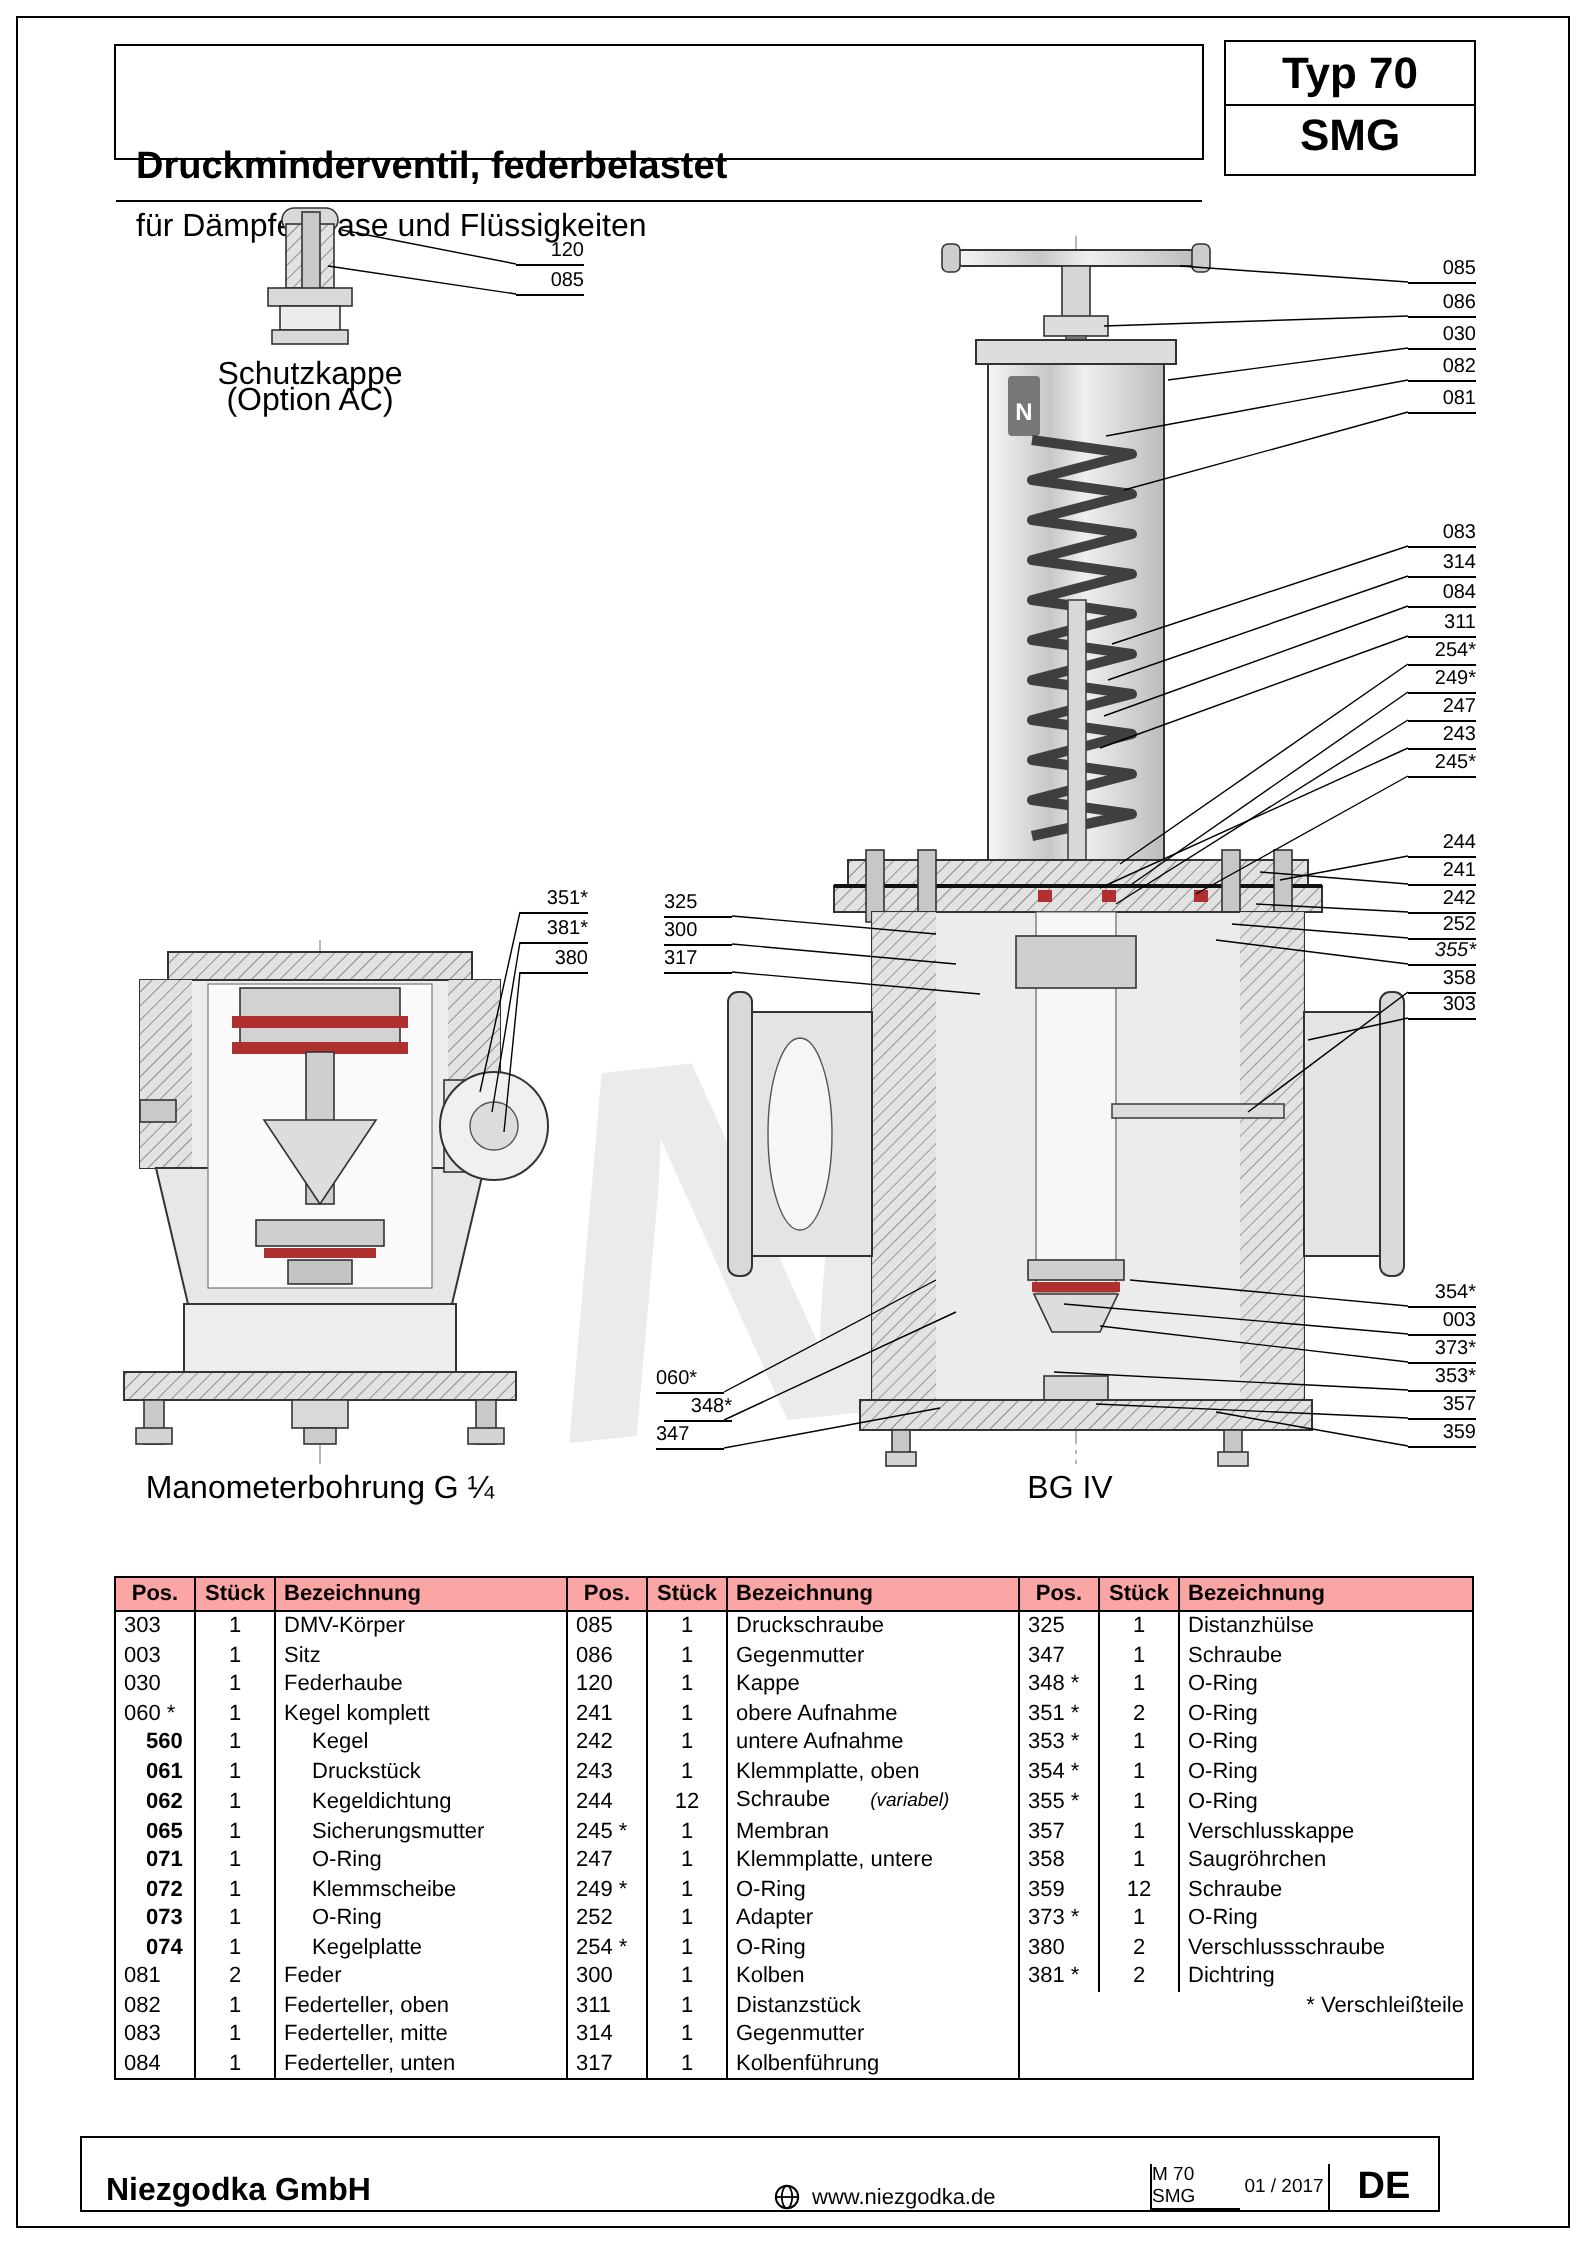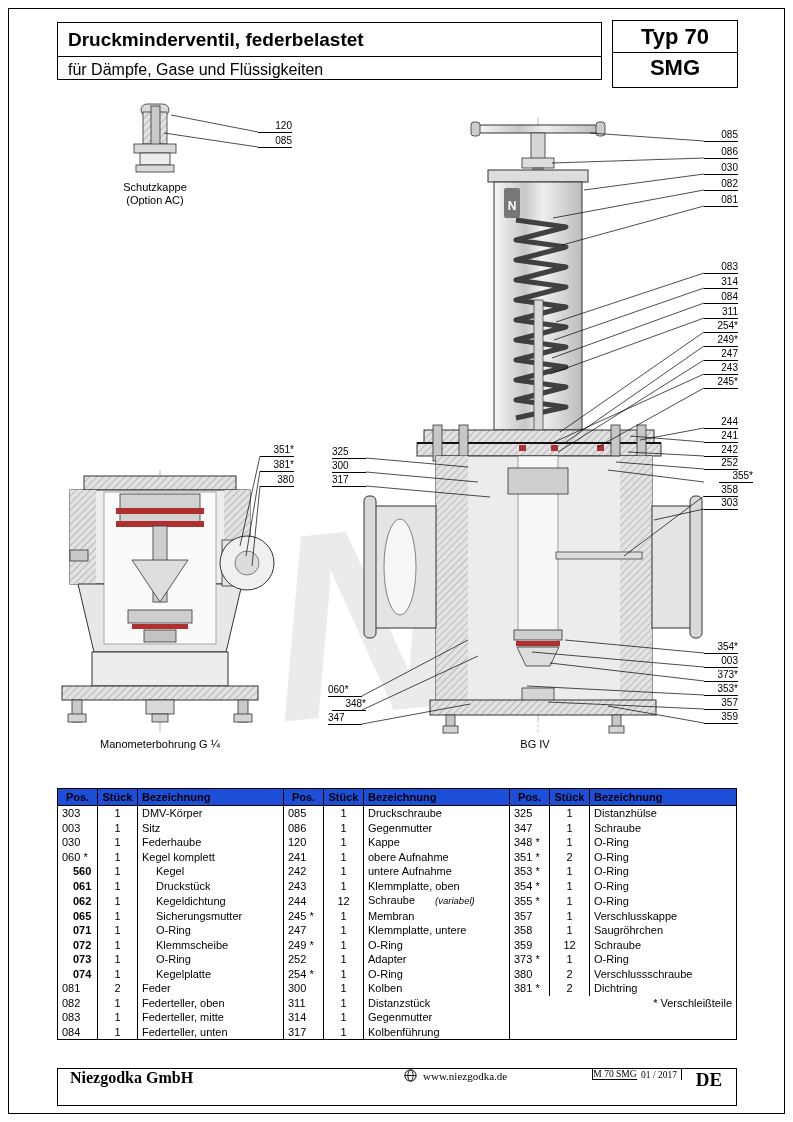--- a/index.html
+++ b/index.html
@@ -3,53 +3,53 @@
 <meta charset="utf-8">
 <title>Druckminderventil Typ 70 SMG</title>
 <style>
   html,body{margin:0;padding:0;background:#9a9a9a;}
   .page{position:relative;width:793px;height:1122px;background:#fff;margin:0 auto;
         font-family:"Liberation Sans",sans-serif;color:#000;overflow:hidden;}
   .frame{position:absolute;left:8px;top:8px;width:775px;height:1104px;border:1.5px solid #000;pointer-events:none;}
 
   
   .title-box{position:absolute;left:57px;top:22px;width:545px;height:58px;border:1.5px solid #000;background:#fff;box-sizing:border-box;}
-  .title-box .t{font-size:19px;font-weight:bold;padding:6px 10px 5px 10px;border-bottom:1px solid #000;}
+  .title-box .t{font-size:19px;font-weight:bold;padding:6px 10px 5px 10px;border-bottom:1px solid #000;margin-top:44px;}
   .title-box .s{font-size:16px;padding:4px 10px;}
   .type-box{position:absolute;left:612px;top:20px;width:126px;height:68px;border:1.5px solid #000;background:#fff;box-sizing:border-box;text-align:center;}
   .type-box .l1{font-size:22px;font-weight:bold;line-height:31px;border-bottom:1px solid #000;}
   .type-box .l2{font-size:22px;font-weight:bold;line-height:30px;}
 
   
   #diagram-svg{position:absolute;left:0;top:0;pointer-events:none;}
   #callout-layer{position:absolute;left:0;top:0;width:793px;height:1122px;pointer-events:none;}
   .callout{position:absolute;width:34px;height:12px;font-size:10px;line-height:11px;
            border-bottom:1px solid #000;white-space:nowrap;}
   .callout.l{text-align:right;}
   .callout.r{text-align:left;}
-  .caption{position:absolute;font-size:11px;text-align:center;line-height:13px;}
+  .caption{position:absolute;font-size:16px;text-align:center;line-height:13px;}
 
   
   table.parts{position:absolute;left:57px;top:788px;border-collapse:collapse;table-layout:fixed;
               width:679px;font-size:11px;border:1.5px solid #000;}
   table.parts th,table.parts td{border-left:1px solid #000;border-right:1px solid #000;
               padding:1px 4px;height:13.6px;line-height:12.5px;overflow:hidden;white-space:nowrap;box-sizing:border-box;}
-  table.parts thead th{background:#1d4ed8;border-bottom:1.2px solid #000;font-weight:bold;text-align:left;height:17px;}
+  table.parts thead th{background:#fca5a5;border-bottom:1.2px solid #000;font-weight:bold;text-align:left;height:17px;}
   th.c-pos,th.c-qty{text-align:center !important;}
   td.c-pos{text-align:left;padding-left:7px;}
   td.c-pos.ind{padding-left:15px;font-weight:bold;}
   td.c-qty{text-align:center;}
   td.c-name{text-align:left;padding-left:5px;}
   td.c-name.ind{padding-left:18px;}
   td.c-name .var{font-style:italic;font-size:9.5px;margin-left:20px;}
   td.footnote-cell{text-align:right;vertical-align:top;padding-right:10px;padding-top:2px;}
 
   
-  .footer{position:absolute;left:57px;top:1068px;width:680px;height:38px;border:1.5px solid #000;
-          box-sizing:border-box;display:flex;align-items:flex-start;background:#fff;font-family:Liberation Serif, serif;}
+  .footer{position:absolute;left:40px;top:1068px;width:680px;height:38px;border:1.5px solid #000;
+          box-sizing:border-box;display:flex;align-items:flex-end;background:#fff;}
   .f-company{flex:1;display:flex;align-items:center;padding-left:12px;font-size:16px;font-weight:bold;}
   .f-web{width:188px;display:flex;align-items:center;gap:6px;font-size:11px;}
   .f-doc{width:88px;border-left:1px solid #000;border-right:1px solid #000;display:flex;flex-direction:row;}
   .f-doc .row{flex:1;display:flex;align-items:center;justify-content:center;font-size:9.5px;}
   .f-doc .row.top{border-bottom:1px solid #000;}
   .f-de{width:54px;display:flex;align-items:center;justify-content:center;font-weight:bold;font-size:19px;}
 </style>
 </head>
 <body>
 
@@ -245,21 +245,21 @@
       <div class="callout l" style="left: 704px; top: 306px;">311</div>
       <div class="callout l" style="left: 704px; top: 320px;">254*</div>
       <div class="callout l" style="left: 704px; top: 334px;">249*</div>
       <div class="callout l" style="left: 704px; top: 348px;">247</div>
       <div class="callout l" style="left: 704px; top: 362px;">243</div>
       <div class="callout l" style="left: 704px; top: 376px;">245*</div>
       <div class="callout l" style="left: 704px; top: 416px;">244</div>
       <div class="callout l" style="left: 704px; top: 430px;">241</div>
       <div class="callout l" style="left: 704px; top: 444px;">242</div>
       <div class="callout l" style="left: 704px; top: 457px;">252</div>
-      <div class="callout l" style="left: 719px; top: 470px;">355*</div>
+      <div class="callout l" style="left: 704px; top: 470px; font-style: italic;">355*</div>
       <div class="callout l" style="left: 704px; top: 484px;">358</div>
       <div class="callout l" style="left: 704px; top: 497px;">303</div>
       <div class="callout l" style="left: 704px; top: 641px;">354*</div>
       <div class="callout l" style="left: 704px; top: 655px;">003</div>
       <div class="callout l" style="left: 704px; top: 669px;">373*</div>
       <div class="callout l" style="left: 704px; top: 683px;">353*</div>
       <div class="callout l" style="left: 704px; top: 697px;">357</div>
       <div class="callout l" style="left: 704px; top: 711px;">359</div>
     </div>
 

